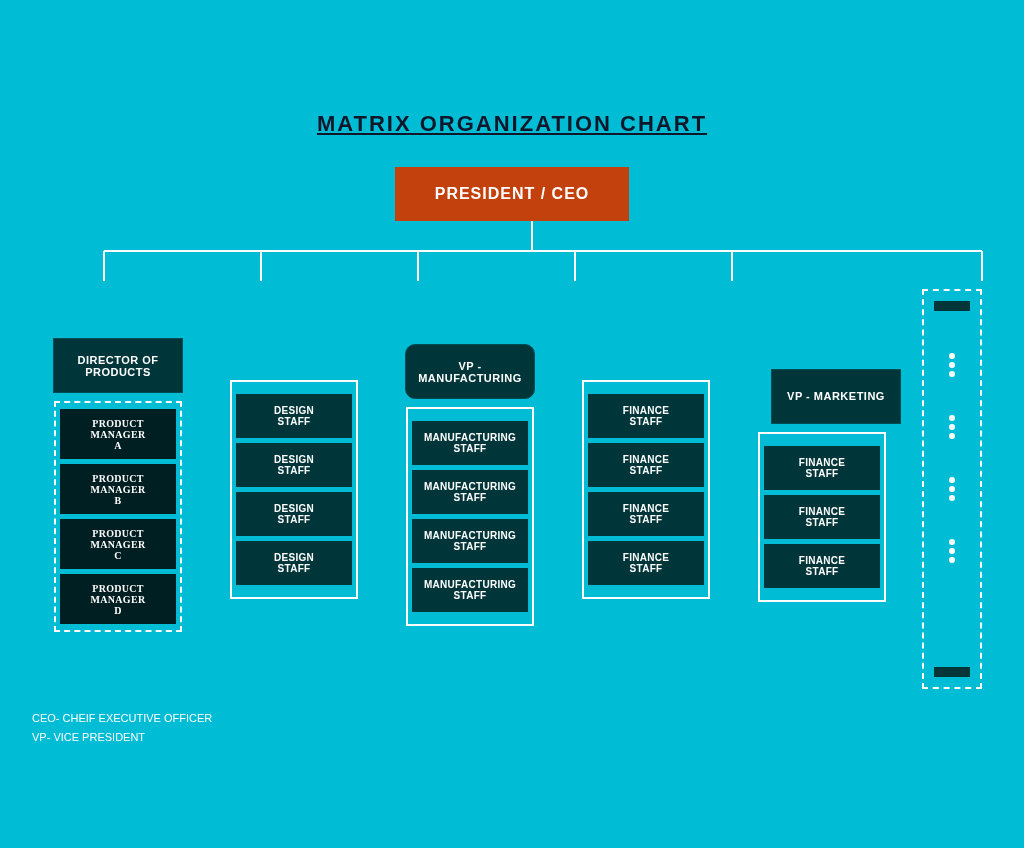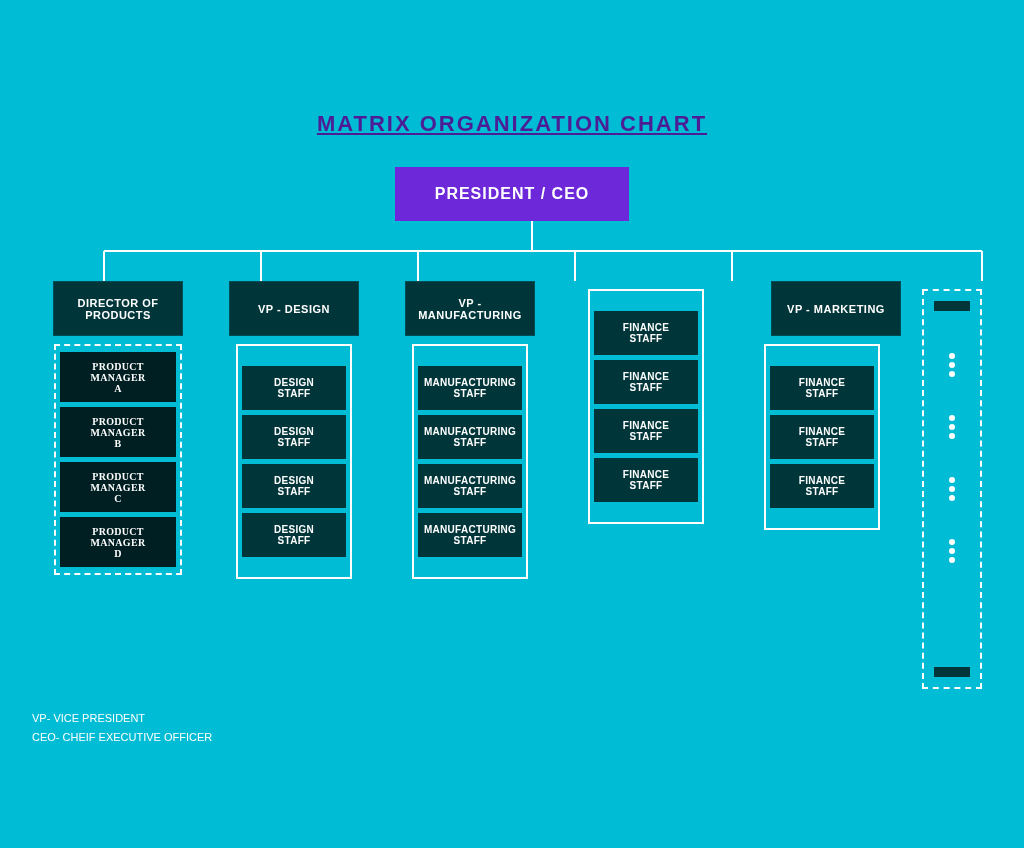--- a/index.html
+++ b/index.html
@@ -16,38 +16,38 @@
 
     .chart-container {
       background: #00BCD4;
       width: 1000px;
       padding: 30px 20px 20px;
       position: relative;
     }
 
     .chart-title {
       text-align: center;
-      color: #4c1d95;
+      color: #0f172a;
       font-size: 22px;
       font-weight: bold;
       letter-spacing: 2px;
       text-decoration: underline;
       margin-bottom: 30px;
     }
 
     
     .ceo-level {
       display: flex;
       justify-content: center;
       margin-bottom: 0;
       position: relative;
     }
 
     .ceo-box {
-      background: #6d28d9;
+      background: #c2410c;
       color: white;
       font-size: 16px;
       font-weight: bold;
       letter-spacing: 1px;
       padding: 18px 40px;
       text-align: center;
       min-width: 220px;
       position: relative;
     }
 
@@ -100,21 +100,21 @@
       margin-top: 20px;
       color: white;
       font-size: 11px;
       line-height: 1.7;
     }
 
     .columns-row {
       display: flex;
       width: 100%;
       gap: 4px;
-      align-items: flex-start;
+      align-items: center;
     }
 
     .col-inner {
       flex: 1;
       display: flex;
       flex-direction: column;
       align-items: center;
     }
 
     
@@ -128,22 +128,22 @@
       padding: 6px 4px;
       display: flex;
       flex-direction: column;
       gap: 5px;
       margin-top: 8px;
       font-family: Liberation Serif, serif;
     }
 
     .solid-border-area {
       border: 2px solid white;
-      width: 116px;
-      padding: 20px 4px;
+      width: 128px;
+      padding: 12px 4px;
       display: flex;
       flex-direction: column;
       gap: 5px;
       margin-top: 8px;
     }
   </style>
 </head>
 <body>
 
 <div class="chart-container">
@@ -184,35 +184,34 @@
         <div class="pm-box" style="white-space:pre-line;">PRODUCT
 MANAGER
 C</div>
         <div class="pm-box" style="white-space:pre-line;">PRODUCT
 MANAGER
 D</div>
       </div>
     </div>
 
     <div class="col-inner">
-      <div class="vp-box" style="white-space:pre-line;">VP - DESIGN</div>
-      <div class="solid-border-area">
-        <div class="staff-box" style="white-space:pre-line;">DESIGN
-STAFF</div>
-        <div class="staff-box" style="white-space:pre-line;">DESIGN
-STAFF</div>
-        <div class="staff-box" style="white-space:pre-line;">DESIGN
-STAFF</div>
-        <div class="staff-box" style="white-space:pre-line;">DESIGN
-STAFF</div>
-      </div>
-    </div>
-
-    <div class="col-inner">
-      <div class="vp-box" style="white-space:pre-line;">VP -
+      <div class="solid-border-area">
+        <div class="staff-box" style="white-space:pre-line;">DESIGN
+STAFF</div>
+        <div class="staff-box" style="white-space:pre-line;">DESIGN
+STAFF</div>
+        <div class="staff-box" style="white-space:pre-line;">DESIGN
+STAFF</div>
+        <div class="staff-box" style="white-space:pre-line;">DESIGN
+STAFF</div>
+      </div>
+    </div>
+
+    <div class="col-inner">
+      <div class="vp-box" style="white-space:pre-line;border-radius:10px;">VP -
 MANUFACTURING</div>
       <div class="solid-border-area">
         <div class="staff-box" style="white-space:pre-line;">MANUFACTURING
 STAFF</div>
         <div class="staff-box" style="white-space:pre-line;">MANUFACTURING
 STAFF</div>
         <div class="staff-box" style="white-space:pre-line;">MANUFACTURING
 STAFF</div>
         <div class="staff-box" style="white-space:pre-line;">MANUFACTURING
 STAFF</div>
@@ -271,16 +270,16 @@
           <div style="width:6px;height:6px;background:white;border-radius:50%;"></div>
         </div>
 
         <div style="background:#00363A; width:36px; height:10px; margin: 4px auto; margin-top: auto;"></div>
       </div>
     </div>
 
   </div>
 
   <div class="legend">
+    <div>CEO- CHEIF EXECUTIVE OFFICER</div>
     <div>VP- VICE PRESIDENT</div>
-    <div>CEO- CHEIF EXECUTIVE OFFICER</div>
   </div>
 </div>
 
 </body></html>

